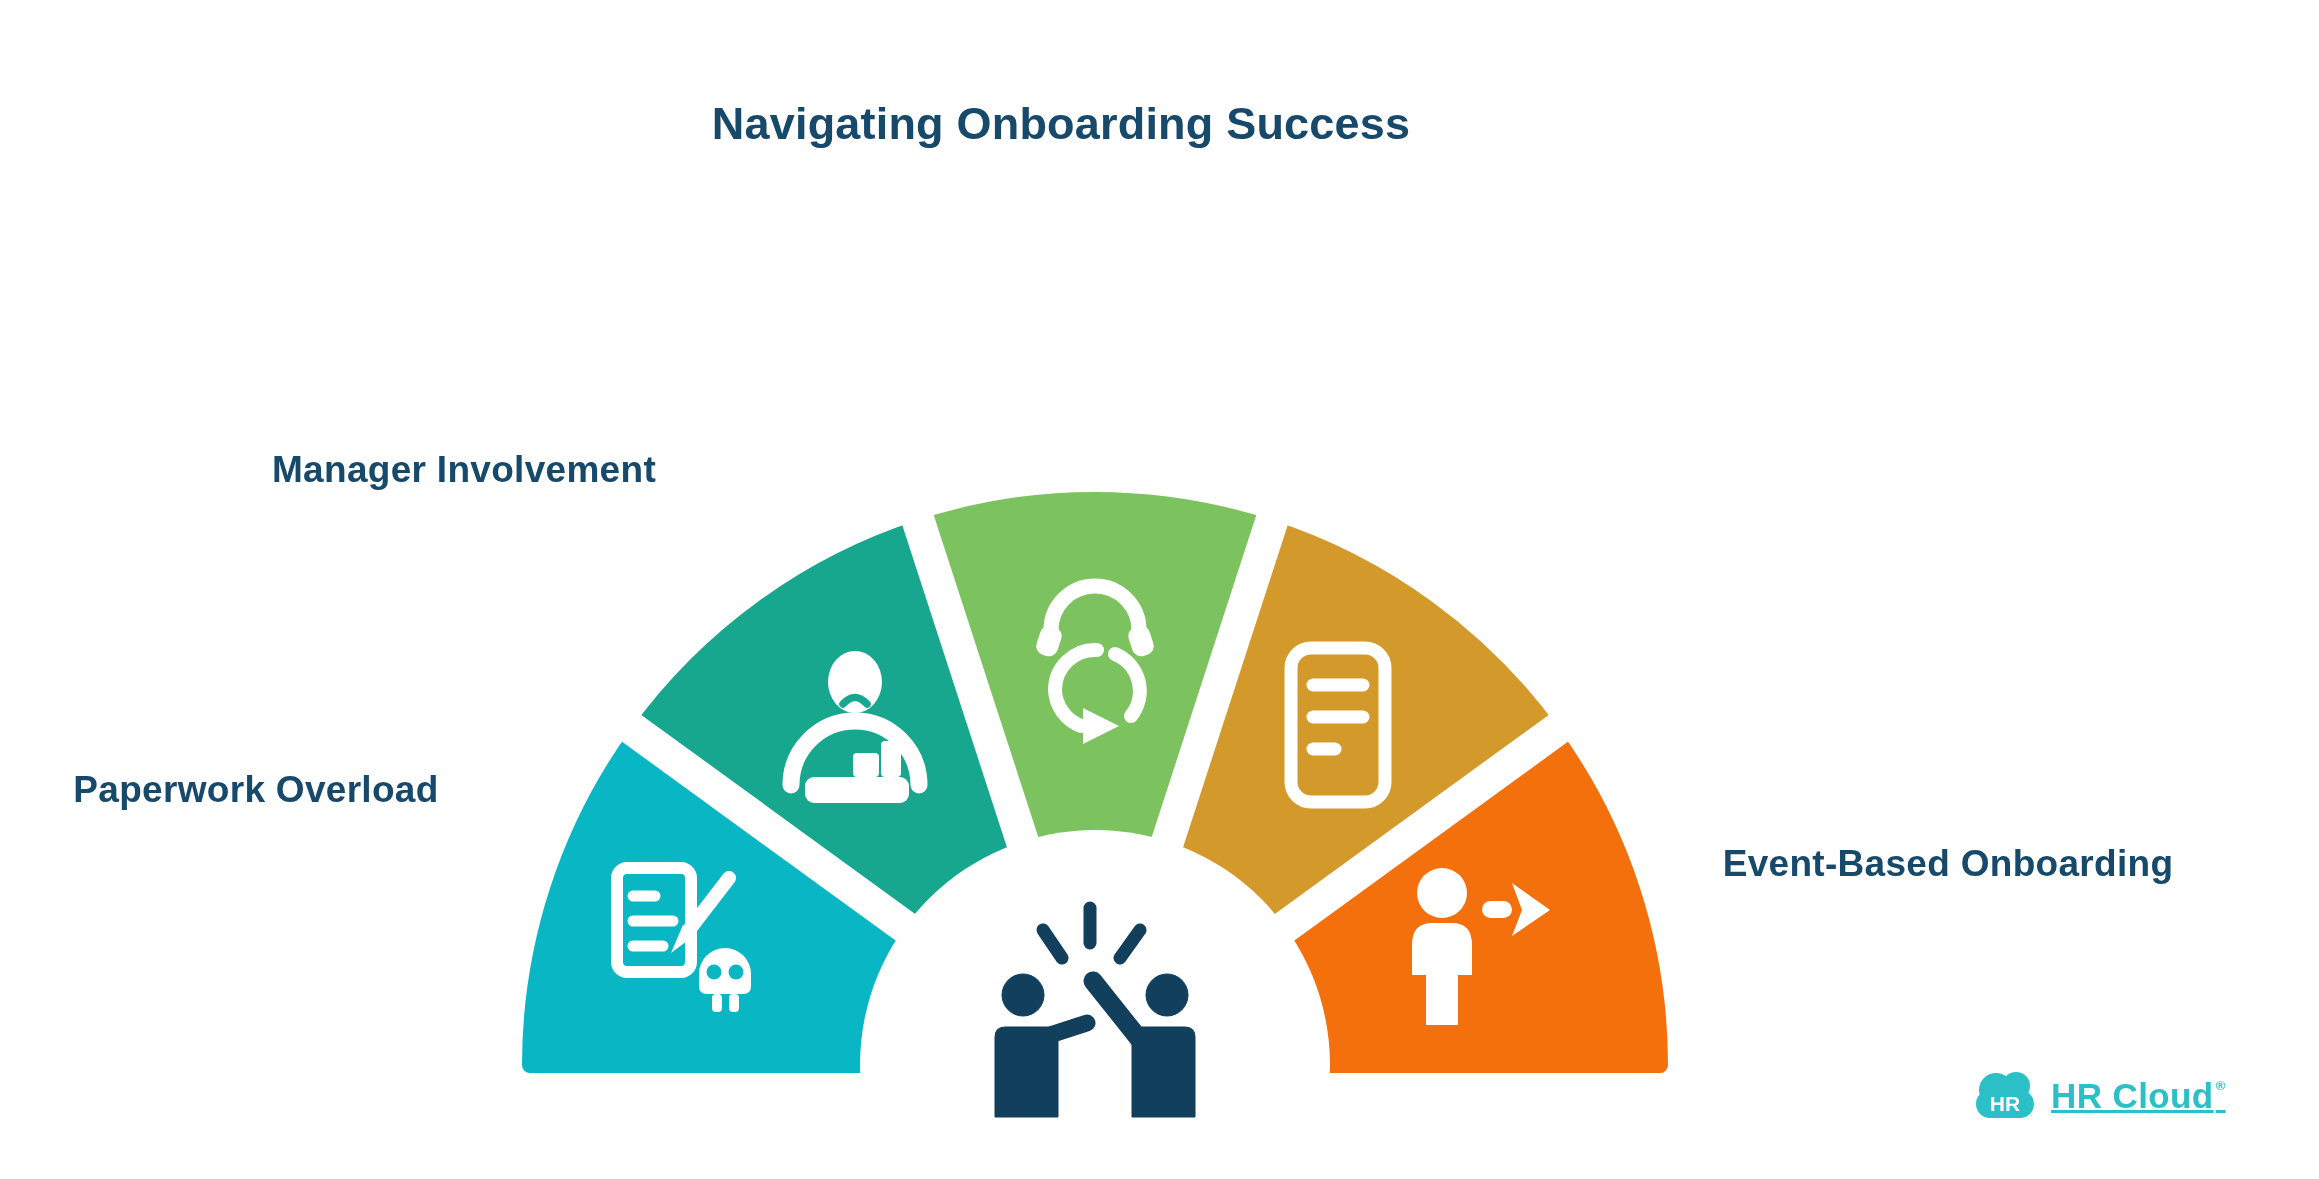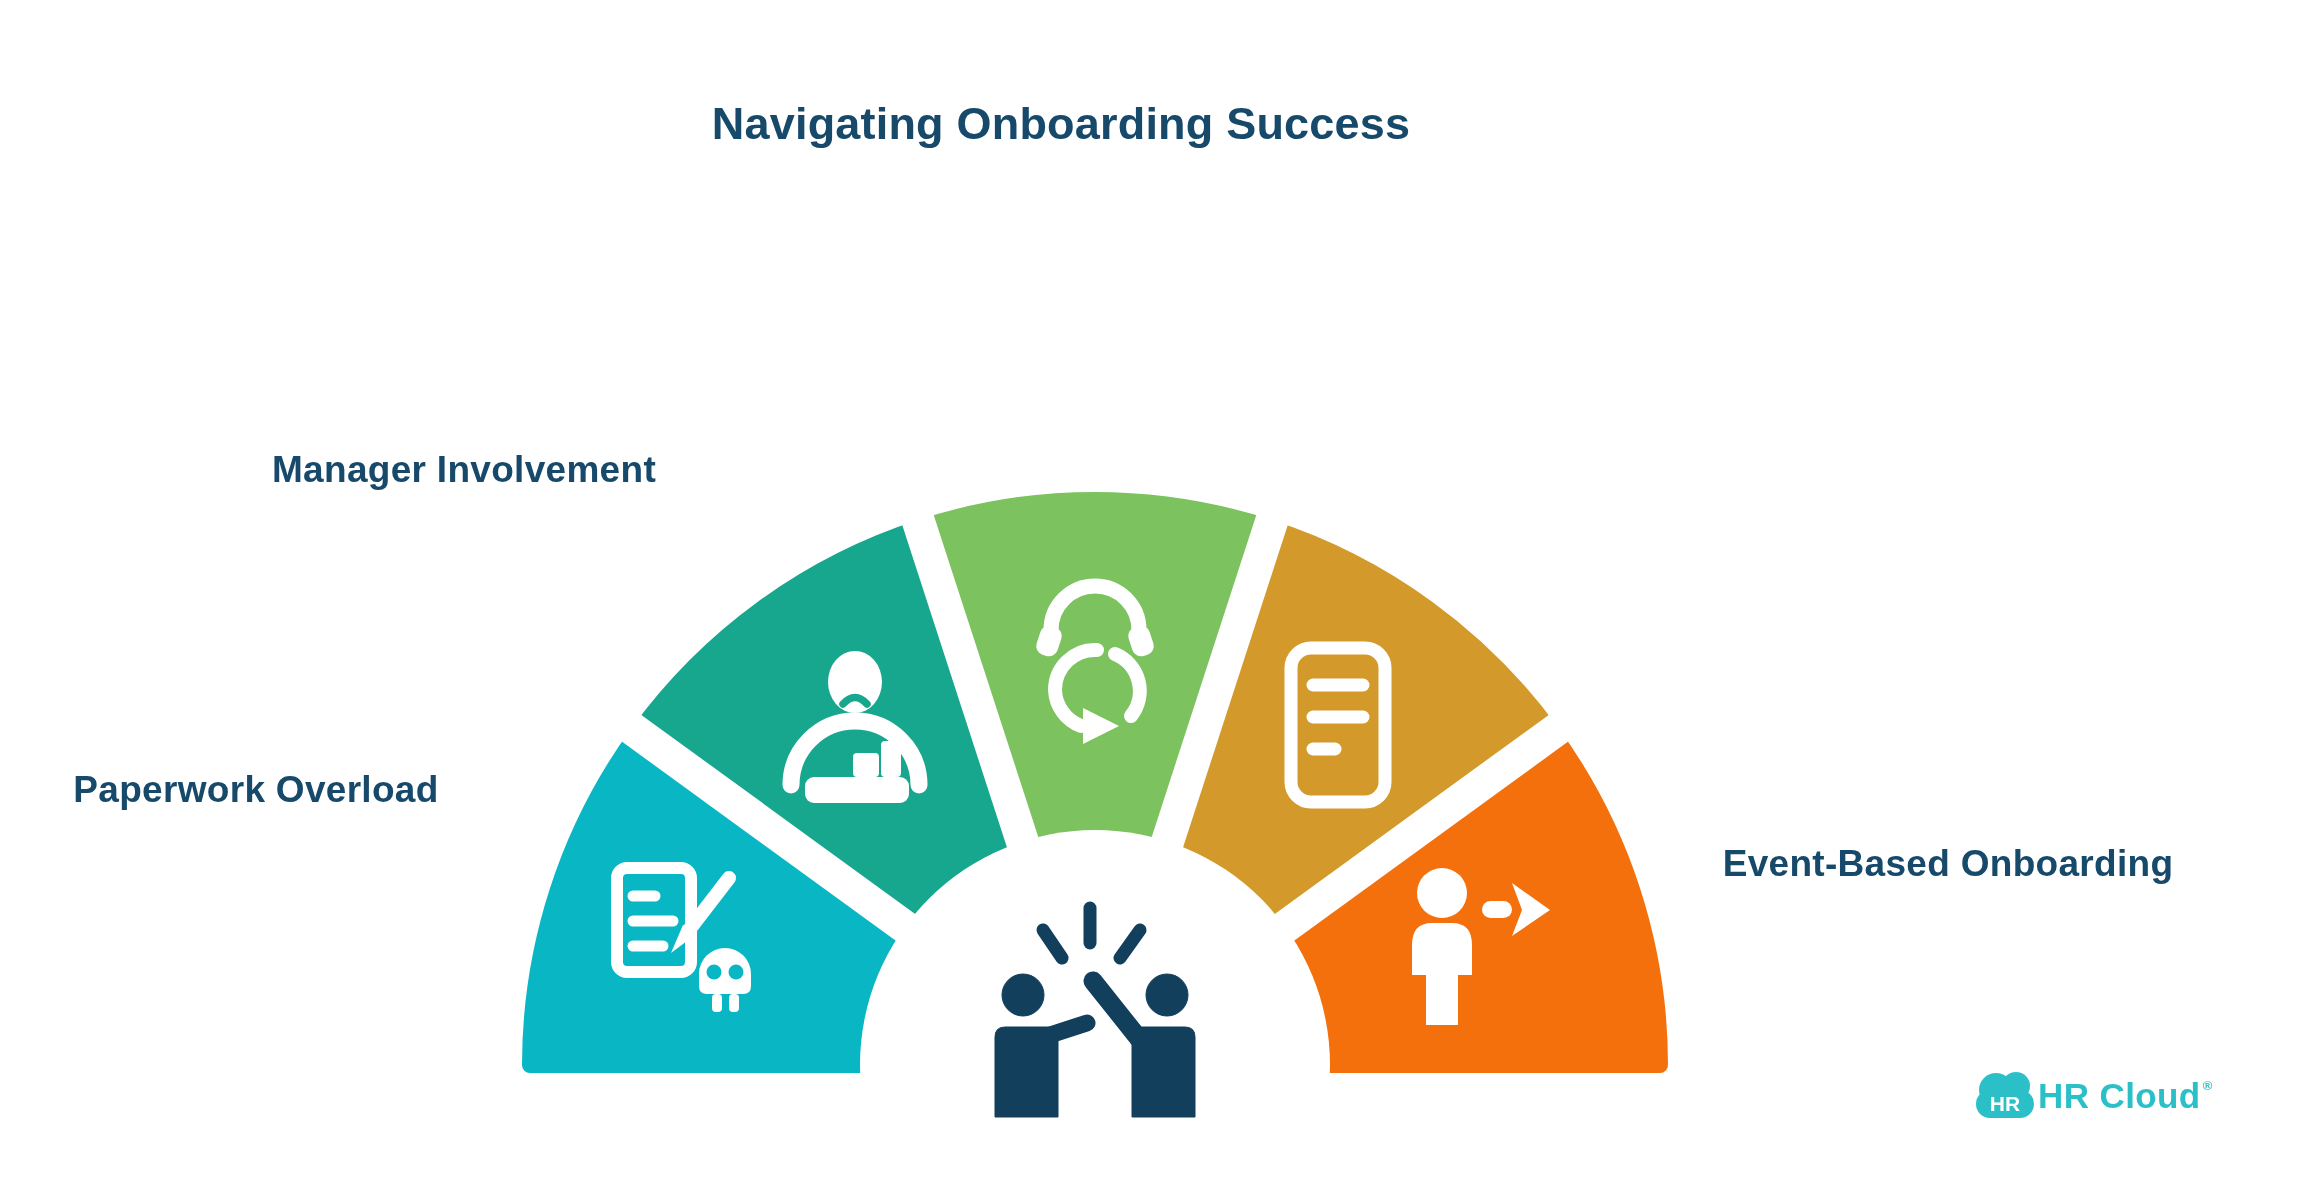--- a/index.html
+++ b/index.html
@@ -16,22 +16,23 @@
   }
   .title { font-size:45px; letter-spacing:0.2px; }
   .pos-title     { left:1061px; top:124px; }
   .pos-feedback  { left:1080px; top:272px; }
   .pos-manager   { left:464px;  top:470px;text-align:right; }
   .pos-onesize   { left:1668px; top:470px; }
   .pos-paperwork { left:256px;  top:790px; }
   .pos-event     { left:1948px; top:864px; }
   .logo {
     position:absolute; left:1972px; top:1066px;
-    display:flex; align-items:center; gap:0;
+    display:flex; align-items:center; gap:13px;
     color:var(--teal,#2BC0C8);
+    text-decoration:underline;
   }
   .brand { font-weight:bold; font-size:35px; letter-spacing:0.4px; line-height:1; }
   .reg { font-size:13px; font-weight:bold; vertical-align:18px; margin-left:2px; }
 </style>
 </head>
 <body style="background: rgb(255, 255, 255);">
 
 <div class="stage">
 
   <svg class="fan-svg" width="2319" height="1179" viewBox="0 0 2319 1179">

